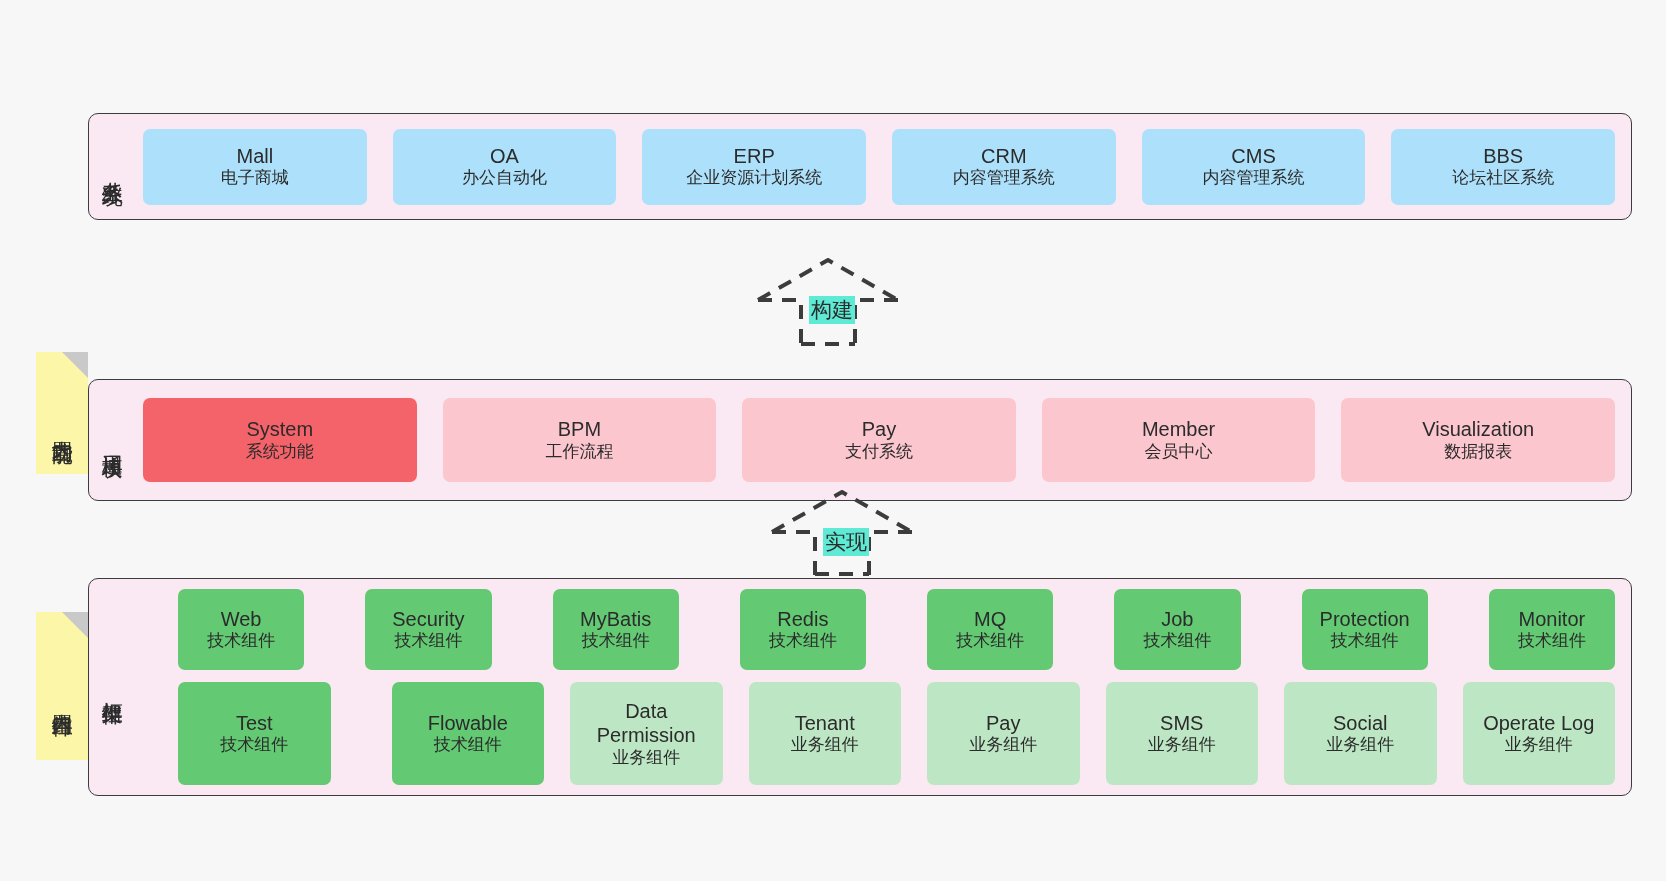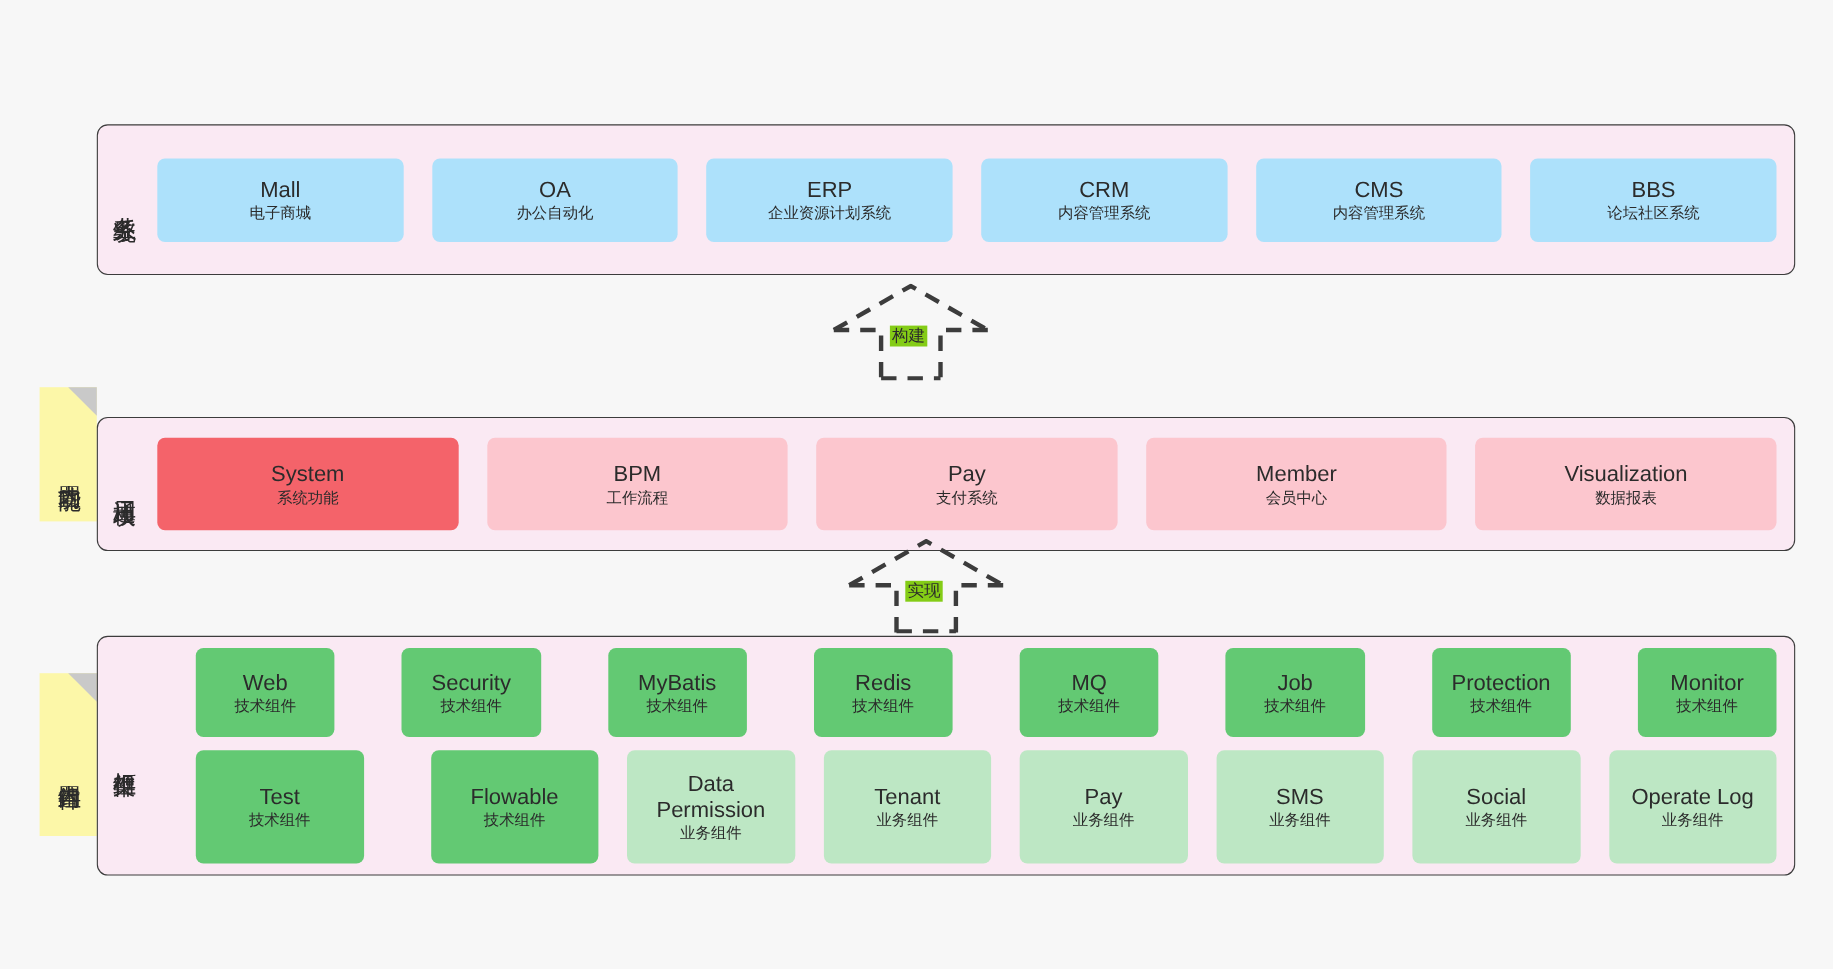--- a/index.html
+++ b/index.html
@@ -76,21 +76,21 @@
     box-sizing: border-box;
     padding: 4px 6px;
   }
   .cell .t1 {
     font-size: 20px;
     line-height: 1.22;
     white-space: nowrap;
   }
   .cell .t1.wrap { white-space: normal; }
   .cell .t2 {
-    font-size: 14px;
+    font-size: 17px;
     line-height: 1.22;
     white-space: nowrap;
   }
 
   
   .c-blue      { background: #ade1fb; }
   .c-red       { background: #f4636a; }
   .c-pink      { background: #fcc6ce; }
   .c-green     { background: #63c973; margin-left: 35px; }
   .c-lgreen    { background: #bde7c4; }
@@ -122,32 +122,32 @@
     border-top: 26px solid #c9c9c9;
   }
 
   
   .arrow-wrap {
     position: absolute;
   }
   .arrow-wrap svg { display: block; }
   .arrow-label {
     position: absolute;
-    font-size: 15px;
+    font-size: 21px;
     color: #2b2b2b;
-    background: #84cc16;
+    background: #5eead4;
     padding: 0 2px;
     white-space: nowrap;
   }
 </style>
 </head>
 <body>
 
 <div id="canvas">
-    <div class="layer" style="left: 88px; top: 113px; width: 1544px; height: 137px; background: rgb(250, 233, 243); border-color: rgb(60, 60, 60);">
+    <div class="layer" style="left: 88px; top: 113px; width: 1544px; height: 107px; background: rgb(250, 233, 243); border-color: rgb(60, 60, 60);">
       <div class="layer-title">业务系统</div>
       <div class="layer-body">
         <div class="row" style="height: 76px;">
           <div class="cell c-blue">
             <div class="t1">Mall</div>
             <div class="t2">电子商城</div>
           </div>
           <div class="cell c-blue">
             <div class="t1">OA</div>
             <div class="t2">办公自动化</div>

